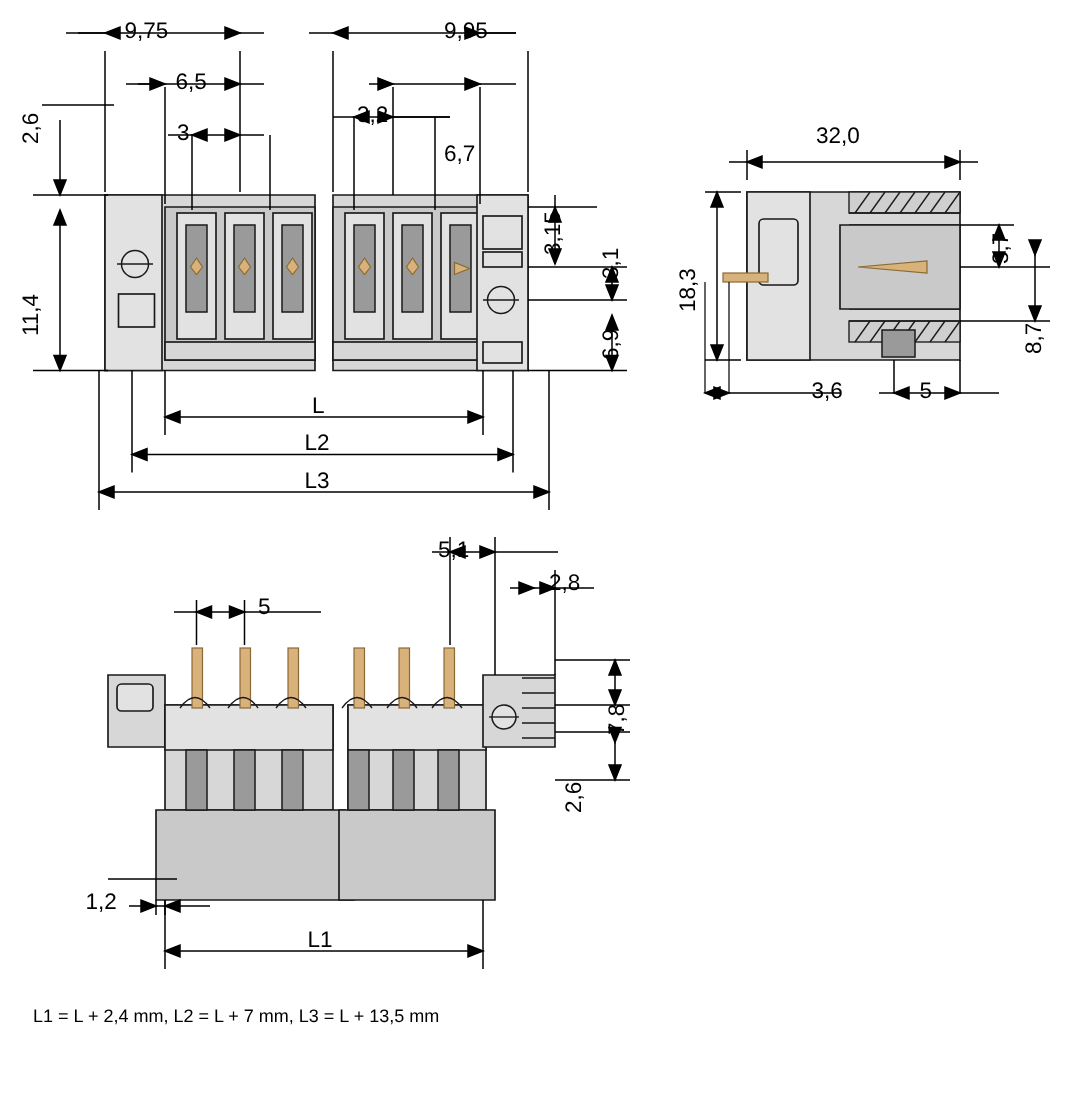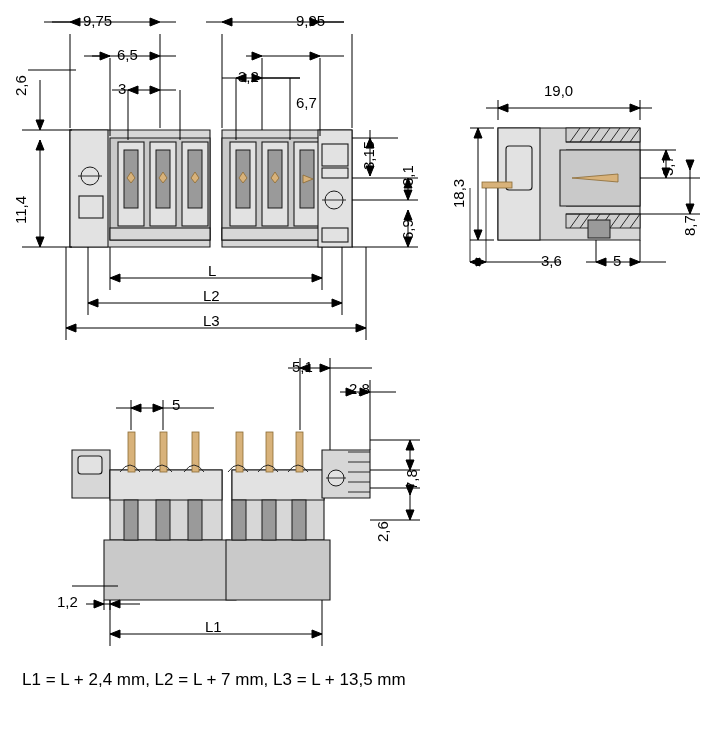--- a/index.html
+++ b/index.html
@@ -1,20 +1,20 @@
 <!DOCTYPE html>
 <html><head>
 <meta charset="utf-8">
 <style>
   html,body{margin:0;padding:0;background:#ffffff;}
   body{width:711px;height:740px;position:relative;font-family:"Liberation Sans",sans-serif;color:#000;overflow:hidden;}
   #stage{position:absolute;left:0;top:0;width:711px;height:740px;}
   .abs{position:absolute;}
   .dimtxt{font-size:15px;color:#000;white-space:nowrap;}
-  .note{font-size:17px;white-space:nowrap;}
+  .note{font-size:12px;white-space:nowrap;}
   svg{display:block;overflow:visible;}
   .arw{stroke:#000;stroke-width:1;fill:#000;}
   .body-fill{fill:#d7d7d7;stroke:#1a1a1a;stroke-width:1.1;}
   .body-fill2{fill:#c9c9c9;stroke:#1a1a1a;stroke-width:1.1;}
   .body-light{fill:#e2e2e2;stroke:#1a1a1a;stroke-width:1.1;}
   .dark{fill:#9a9a9a;stroke:#1a1a1a;stroke-width:1;}
   .copper{fill:#d8b27a;stroke:#8a6a34;stroke-width:0.8;}
   .hatch{fill:none;stroke:#1a1a1a;stroke-width:0.9;}
   .thinline{stroke:#1a1a1a;stroke-width:0.9;fill:none;}
   .dimline{stroke:#000;stroke-width:1;fill:none;}
@@ -324,30 +324,30 @@
   <div class="abs dimtxt" style="left:296px;top:12px;">9,95</div>
   <div class="abs dimtxt" style="left:296px;top:46px;margin-top:48px;">6,7</div>
   <div class="abs dimtxt" style="left:238px;top:68px;">3,2</div>
   <div class="abs dimtxt" style="left:360px;top:170px;transform:rotate(-90deg);transform-origin:left top;">3,15</div>
   <div class="abs dimtxt" style="left:399px;top:186px;transform:rotate(-90deg);transform-origin:left top;">3,1</div>
   <div class="abs dimtxt" style="left:399px;top:240px;transform:rotate(-90deg);transform-origin:left top;">6,9</div>
   <div class="abs dimtxt" style="left:208px;top:262px;">L</div>
   <div class="abs dimtxt" style="left:203px;top:287px;">L2</div>
   <div class="abs dimtxt" style="left:203px;top:312px;">L3</div>
 
-  <div class="abs dimtxt" style="left:544px;top:82px;">19,0</div>
+  <div class="abs dimtxt" style="left:544px;top:82px;">32,0</div>
   <div class="abs dimtxt" style="left:450px;top:208px;transform:rotate(-90deg);transform-origin:left top;">18,3</div>
   <div class="abs dimtxt" style="left:659px;top:176px;transform:rotate(-90deg);transform-origin:left top;">3,7</div>
   <div class="abs dimtxt" style="left:681px;top:236px;transform:rotate(-90deg);transform-origin:left top;">8,7</div>
   <div class="abs dimtxt" style="left:505px;top:252px;margin-left:36px;">3,6</div>
   <div class="abs dimtxt" style="left:613px;top:252px;">5</div>
 
   <div class="abs dimtxt" style="left:172px;top:396px;">5</div>
   <div class="abs dimtxt" style="left:292px;top:358px;">5,1</div>
-  <div class="abs dimtxt" style="left:349px;top:380px;">2,8</div>
+  <div class="abs dimtxt" style="left:366px;top:380px;">2,8</div>
   <div class="abs dimtxt" style="left:403px;top:490px;transform:rotate(-90deg);transform-origin:left top;">7,8</div>
   <div class="abs dimtxt" style="left:374px;top:542px;transform:rotate(-90deg);transform-origin:left top;">2,6</div>
   <div class="abs dimtxt" style="left:57px;top:576px;margin-top:17px;">1,2</div>
   <div class="abs dimtxt" style="left:205px;top:618px;">L1</div>
 
   <div class="abs note" style="left:22px;top:670px;">L1 = L + 2,4 mm, L2 = L + 7 mm, L3 = L + 13,5 mm</div>
 
 </div>
 
 </body></html>

